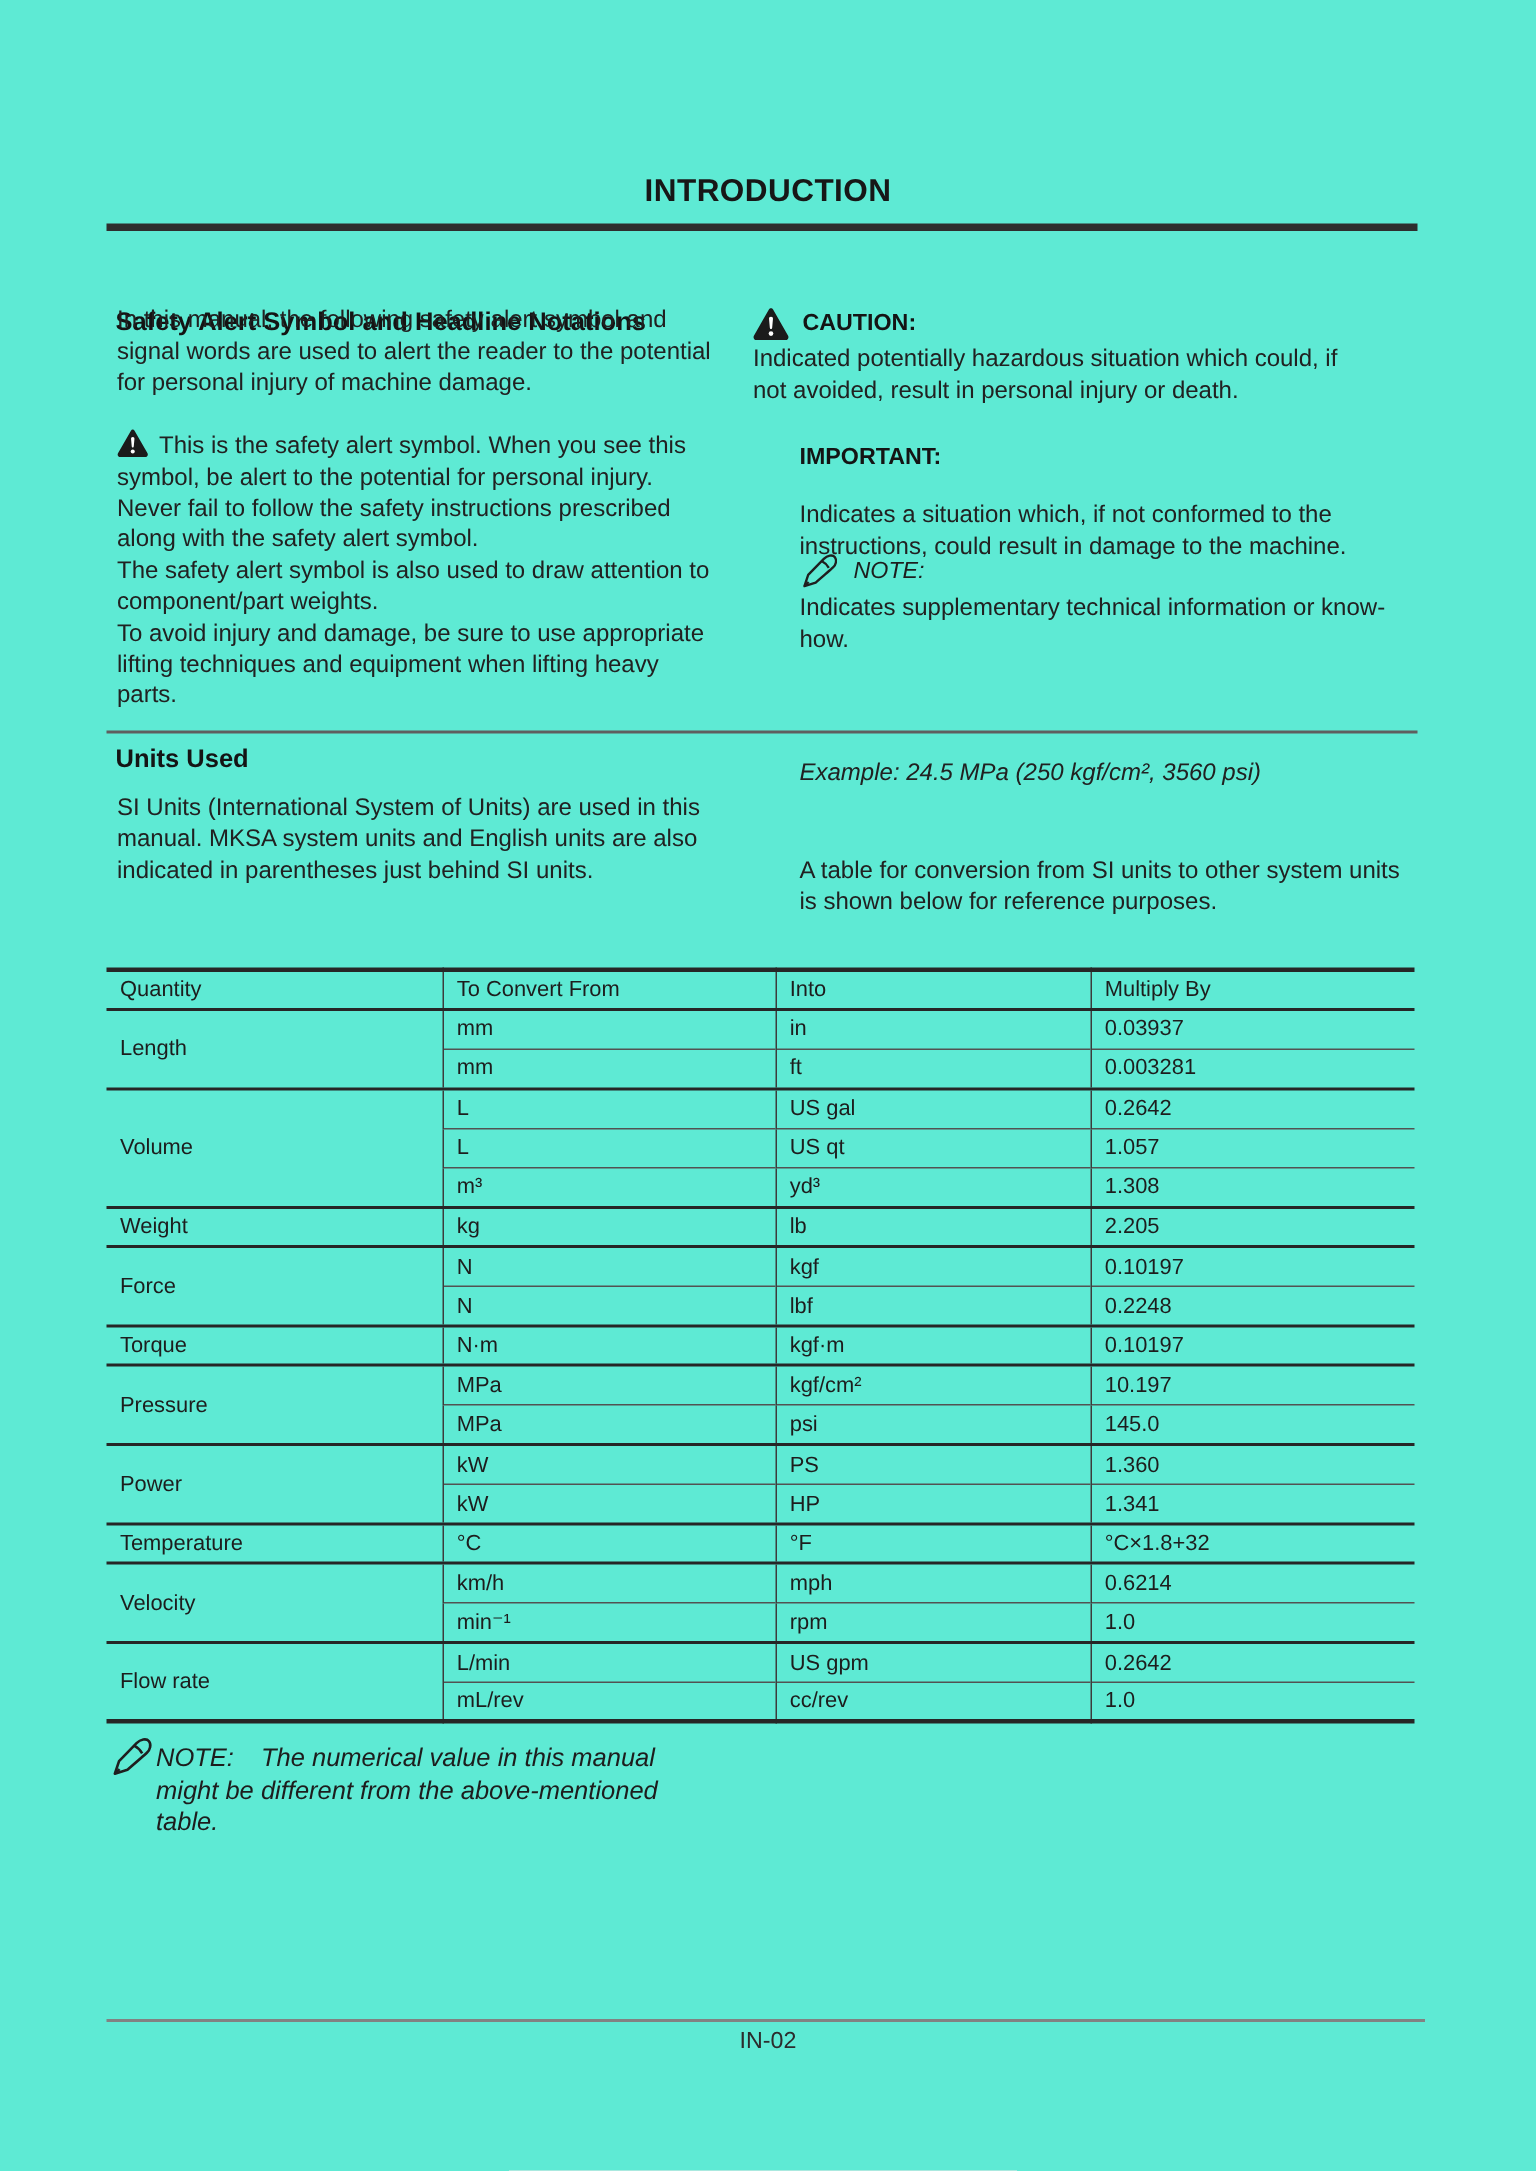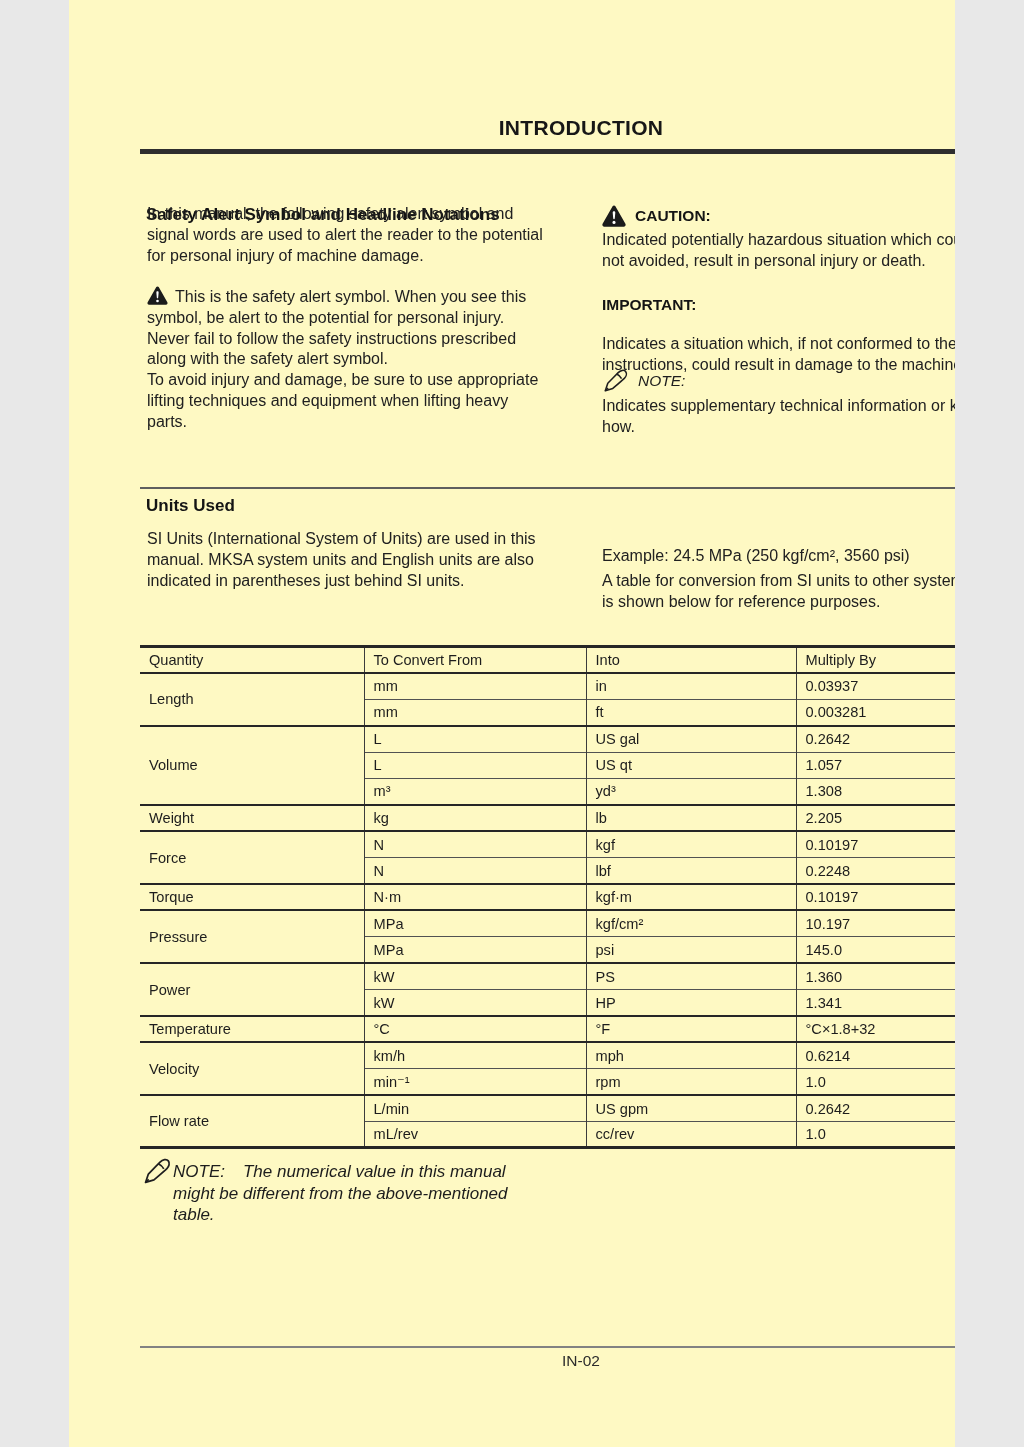--- a/index.html
+++ b/index.html
@@ -1,20 +1,20 @@
 <!DOCTYPE html>
 <html><head>
 <meta charset="utf-8">
 <style>
   * { margin:0; padding:0; box-sizing:border-box; }
   html,body { background:#e8e8e8; }
   .page {
     position:relative;
-    width:886px; height:1447px;
-    background:#fef9c3;
+    width:1024px; height:1447px;
+    background:#5eead4;
     font-family:"Liberation Sans","DejaVu Sans",sans-serif;
     color:#1e1e1e;
     margin:0 auto;
     overflow:hidden;
   }
   .abs { position:absolute; }
 
   
   .doc-title {
     top:116px; left:0; width:1024px;
@@ -97,24 +97,25 @@
   <div class="abs body-text" style="top:204px; left:78px; width:404px;">In this manual, the following safety alert symbol and signal words are used to alert the reader to the potential for personal injury of machine damage.</div>
 
   <div class="abs body-text" style="top:286px; left:78px; width:404px;">
     <span class="tri-inline">
   <svg viewBox="0 0 24 22" width="100%" height="100%">
     <path d="M10.6 1.3 C11.2 0.2 12.8 0.2 13.4 1.3 L23.4 18.8 C24.1 20.1 23.2 21.7 21.8 21.7 L2.2 21.7 C0.8 21.7 -0.1 20.1 0.6 18.8 Z" fill="#1b1b1b"></path>
     <path d="M12 6.2 c0.9 0 1.4 0.6 1.3 1.5 l-0.5 5.6 c-0.05 0.7 -0.4 1 -0.8 1 s-0.75 -0.3 -0.8 -1 l-0.5 -5.6 c-0.1 -0.9 0.4 -1.5 1.3 -1.5 z" fill="#ffffff"></path>
     <circle cx="12" cy="17.4" r="1.55" fill="#ffffff"></circle>
   </svg>
 </span><span>This is the safety alert symbol. When you see this symbol, be alert to the potential for personal injury. Never fail to follow the safety instructions prescribed along with the safety alert symbol.</span>
+    <div>The safety alert symbol is also used to draw attention to component/part weights.</div>
     <div>To avoid injury and damage, be sure to use appropriate lifting techniques and equipment when lifting heavy parts.</div>
   </div>
 
-  <div class="abs" style="top:205px; left:533px; width:415px;">
+  <div class="abs" style="top:205px; left:502px; width:415px;">
     <div class="sig-head">
       <span style="width:24px; height:22px; display:inline-block;">
   <svg viewBox="0 0 24 22" width="100%" height="100%">
     <path d="M10.6 1.3 C11.2 0.2 12.8 0.2 13.4 1.3 L23.4 18.8 C24.1 20.1 23.2 21.7 21.8 21.7 L2.2 21.7 C0.8 21.7 -0.1 20.1 0.6 18.8 Z" fill="#1b1b1b"></path>
     <path d="M12 6.2 c0.9 0 1.4 0.6 1.3 1.5 l-0.5 5.6 c-0.05 0.7 -0.4 1 -0.8 1 s-0.75 -0.3 -0.8 -1 l-0.5 -5.6 c-0.1 -0.9 0.4 -1.5 1.3 -1.5 z" fill="#ffffff"></path>
     <circle cx="12" cy="17.4" r="1.55" fill="#ffffff"></circle>
   </svg>
 </span>
       <span class="sig-label">CAUTION:</span>
     </div>
@@ -140,21 +141,21 @@
       <span class="note-label-italic">NOTE:</span>
     </div>
     <div class="body-text" style="margin-top:3px;">Indicates supplementary technical information or know-how.</div>
   </div>
 
   <div class="abs units-separator"></div>
   <div class="abs section-heading" style="top:496px; left:77px;">Units Used</div>
 
   <div class="abs body-text" style="top:529px; left:78px; width:406px;">SI Units (International System of Units) are used in this manual. MKSA system units and English units are also indicated in parentheses just behind SI units.</div>
 
-  <div class="abs body-text" style="top:546px; left:533px; width:415px;">Example: 24.5 MPa (250 kgf/cm², 3560 psi)</div>
+  <div class="abs body-text" style="top:506px; left:533px; width:415px;font-style:italic;">Example: 24.5 MPa (250 kgf/cm², 3560 psi)</div>
 
   <div class="abs body-text" style="top:571px; left:533px; width:415px;">A table for conversion from SI units to other system units is shown below for reference purposes.</div>
 
   <table class="abs conv-table" style="top:645px; left:71px;">
     <colgroup>
       <col style="width:224px">
         <col style="width:222px">
         <col style="width:210px">
         <col style="width:216px">
     </colgroup>

